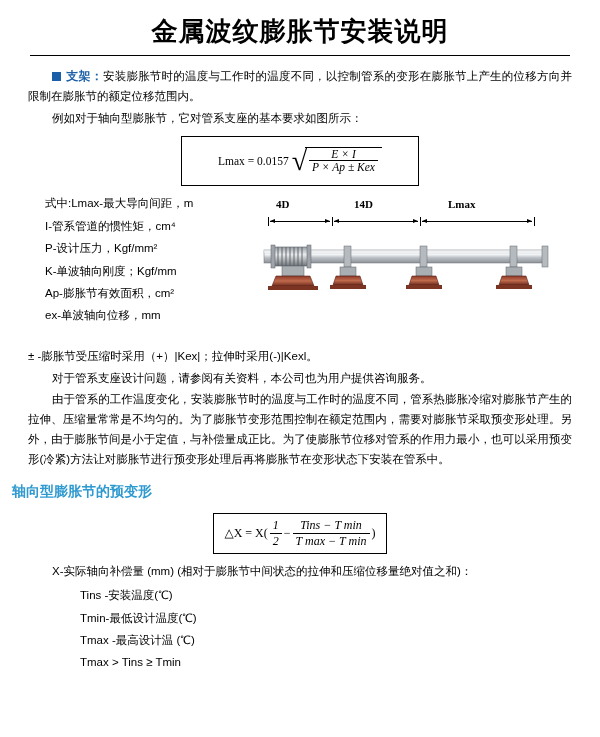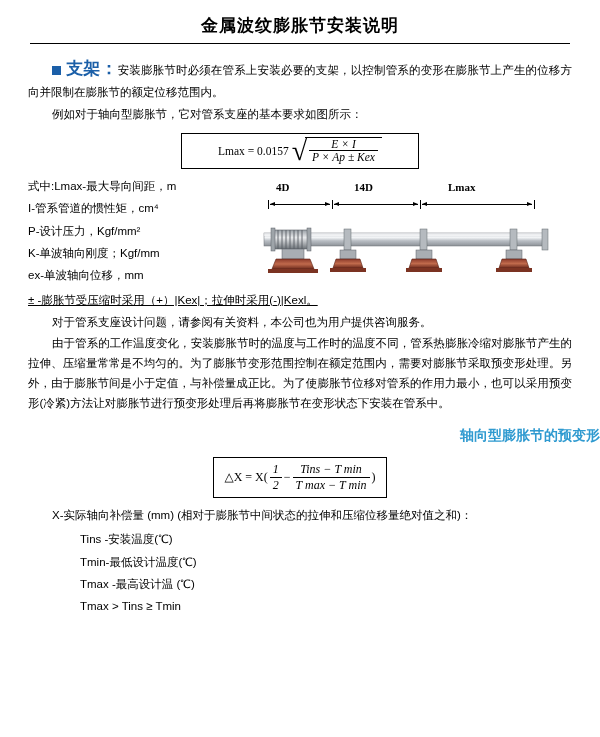--- a/index.html
+++ b/index.html
@@ -16,21 +16,21 @@
   }
   .page {
     position: relative;
     width: 600px;
     height: 737px;
     padding: 0;
     box-sizing: border-box;
   }
   .doc-title {
     text-align: center;
-    font-size: 17px;
+    font-size: 26px;
     font-weight: bold;
     letter-spacing: 1px;
     margin: 14px 0 6px 0;
     font-family: "Liberation Serif", serif;
   }
   .title-rule {
     width: 540px;
     height: 1px;
     background: #000;
     margin: 0 auto 10px auto;
@@ -42,21 +42,21 @@
     font-size: 11.5px;
     line-height: 1.72;
     text-align: justify;
     margin: 0 0 2px 0;
     text-indent: 0;
   }
   .para.indent {
     text-indent: 24px;
   }
   .sq-head {
-    font-size: 17px;
+    font-size: 12px;
     font-weight: bold;
     color: #1b5fa8;
     display: inline;
   }
   .sq {
     display: inline-block;
     width: 9px;
     height: 9px;
     background: #1b5fa8;
     margin-right: 5px;
@@ -75,27 +75,26 @@
     margin: 12px 0 2px 0;
     text-indent: 0;
   }
   .sub-head {
     font-size: 14px;
     font-weight: bold;
     color: #2f9ad0;
     margin: 14px 0 12px 0;
     padding-left: 12px;
     font-family: "Liberation Sans", sans-serif;
-    text-align: right;
   }
   .formula-box {
     margin: 8px auto 6px auto;
     width: 220px;
     border: 1px solid #000;
-    padding: 3px 8px;
+    padding: 10px 8px;
     font-size: 11.5px;
     font-family: "Liberation Serif", serif;
     text-align: center;
     background: #fff;
   }
   .formula-inline {
     display: flex;
     align-items: center;
     justify-content: center;
     gap: 3px;
@@ -142,21 +141,21 @@
     display: block;
     padding: 0 3px;
   }
   .legend-wrap {
     display: flex;
     gap: 0px;
     margin-top: 4px;
   }
   .legend {
     width: 250px;
-    padding-left: 28px;
+    padding-left: 45px;
     box-sizing: border-box;
   }
   .legend div {
     font-size: 11.5px;
     line-height: 1.95;
     white-space: nowrap;
   }
   .fig {
     flex: 1;
     position: relative;
@@ -235,21 +234,21 @@
 <body>
 
 <div class="page">
 
   <div class="doc-title">金属波纹膨胀节安装说明</div>
   <div class="title-rule"></div>
 
   <div class="section">
 
     <p class="para headline-row">
-      <span class="sq"></span><span class="sq-head">支架：</span><span class="body-after">安装膨胀节时必须在管系上安装必要的支架，以控制管系的变形在膨胀节上产生的位移方向并限制在膨胀节的额定位移范围内。</span>
+      <span class="sq"></span><span class="sq-head">支架：</span><span class="body-after">安装膨胀节时的温度与工作时的温度不同，以控制管系的变形在膨胀节上产生的位移方向并限制在膨胀节的额定位移范围内。</span>
     </p>
 
     <p class="para indent">例如对于轴向型膨胀节，它对管系支座的基本要求如图所示：</p>
 
   </div>
 
   <div class="formula-box">
     <span class="formula-inline">
       <span>Lmax = 0.0157</span>
       <span class="sqrt">
@@ -261,20 +260,21 @@
       </span>
     </span>
   </div>
 
   <div class="legend-wrap">
     <div class="legend">
       <div>式中:Lmax-最大导向间距，m</div>
       <div>I-管系管道的惯性矩，cm⁴</div>
       <div>P-设计压力，Kgf/mm²</div>
       <div>K-单波轴向刚度；Kgf/mm</div>
+      <div>Ap-膨胀节有效面积，cm²</div>
       <div>ex-单波轴向位移，mm</div>
     </div>
 
     <div class="fig">
       <div class="fig-labels">
         <span class="fig-lab-4d">4D</span>
         <span class="fig-lab-14d">14D</span>
         <span class="fig-lab-lmax">Lmax</span>
       </div>
       <div class="fig-arrows">
@@ -351,21 +351,21 @@
             <rect x="236" y="57" width="36" height="4" fill="#7b3322"></rect>
           </g>
 
           <rect x="282" y="18" width="6" height="21" fill="#b5babf" stroke="#62686d" stroke-width="0.5"></rect>
         </svg>
       </div>
     </div>
   </div>
 
   <div class="section">
-    <p class="para" style="margin-top:2px;text-decoration:underline;">± -膨胀节受压缩时采用（+）|Kex|；拉伸时采用(-)|Kexl。</p>
+    <p class="para" style="margin-top:20px;">± -膨胀节受压缩时采用（+）|Kex|；拉伸时采用(-)|Kexl。</p>
     <p class="para indent">对于管系支座设计问题，请参阅有关资料，本公司也为用户提供咨询服务。</p>
   </div>
 
   <div class="section">
     <p class="para indent">由于管系的工作温度变化，安装膨胀节时的温度与工作时的温度不同，管系热膨胀冷缩对膨胀节产生的拉伸、压缩量常常是不均匀的。为了膨胀节变形范围控制在额定范围内，需要对膨胀节采取预变形处理。另外，由于膨胀节间是小于定值，与补偿量成正比。为了使膨胀节位移对管系的作用力最小，也可以采用预变形(冷紧)方法让对膨胀节进行预变形处理后再将膨胀节在变形状态下安装在管系中。</p>
   </div>
 
   <div class="sub-head">轴向型膨胀节的预变形</div>
 
   <div class="formula-center">

